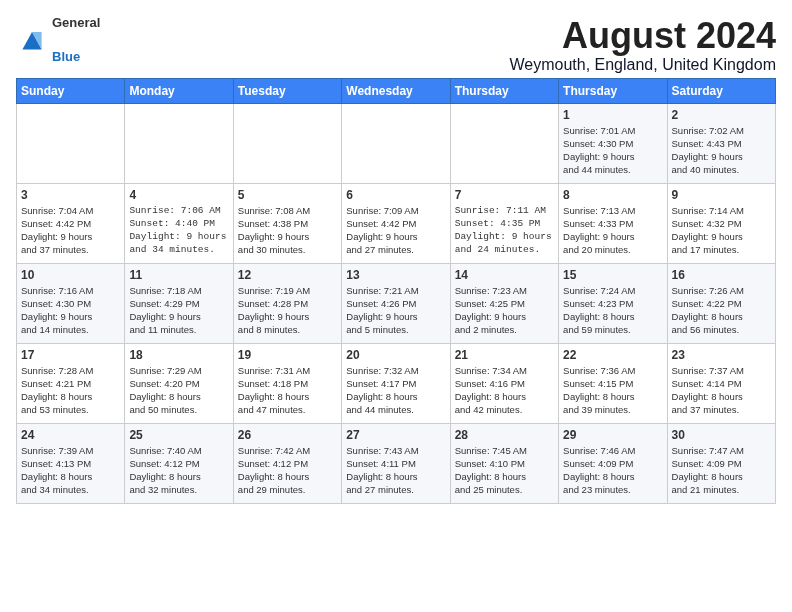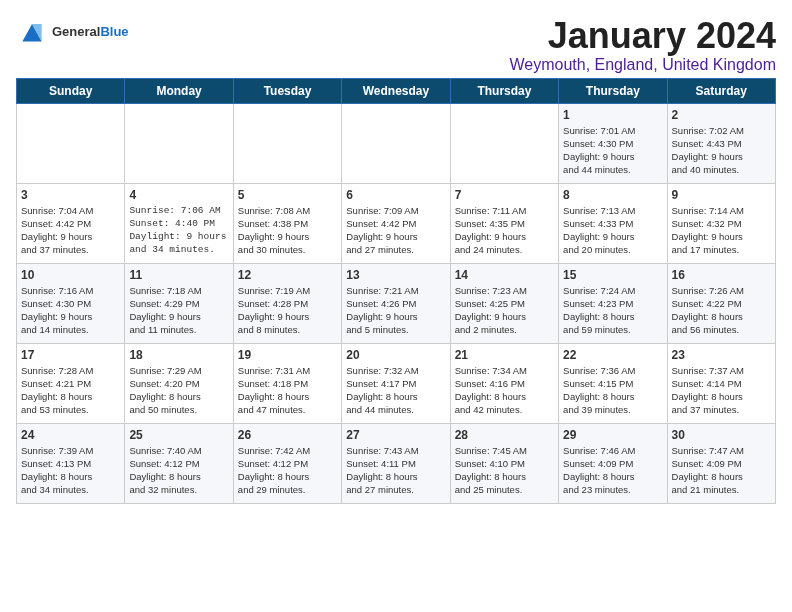--- a/index.html
+++ b/index.html
@@ -10,22 +10,23 @@
       min-height: 612px;
       padding: 16px;
     }
     .header-logo {
       display: flex;
       align-items: center;
       gap: 4px;
     }
     .logo-text {
       display: flex;
-      flex-direction: row;
+      flex-direction: column;
       line-height: 1.1;
+      gap: 20px;
     }
     .logo-general { font-size: 13px; font-weight: bold; color: #333; }
     .logo-blue { font-size: 13px; font-weight: bold; color: #1a6fc4; }
     .logo-icon {
       width: 32px;
       height: 32px;
     }
     .top-section {
       display: flex;
       justify-content: space-between;
@@ -36,35 +37,35 @@
       text-align: right;
     }
     .month-title {
       font-size: 36px;
       font-weight: bold;
       color: #222;
       line-height: 1.1;
     }
     .location-subtitle {
       font-size: 16px;
-      color: #4c1d95;
+      color: #0f172a;
       font-weight: normal;
     }
     table {
       width: 100%;
       border-collapse: collapse;
       table-layout: fixed;
     }
     thead th {
-      background-color: #0c4a6e;
+      background-color: #3b82f6;
       color: #fff;
       font-size: 12px;
       font-weight: bold;
       padding: 5px 4px;
-      text-align: center;
+      text-align: left;
       border: 1px solid #2e6db4;
     }
     tbody td {
       vertical-align: top;
       border: 1px solid #ccc;
       padding: 4px 4px;
       font-size: 10px;
       color: #333;
       background: #fff;
       min-height: 70px;
@@ -99,21 +100,21 @@
     <svg class="logo-icon" viewBox="0 0 40 40" xmlns="http://www.w3.org/2000/svg">
       <polygon points="8,32 20,10 32,32" fill="#1a6fc4"></polygon>
       <polygon points="20,10 32,10 32,32" fill="#4aa0e6" opacity="0.7"></polygon>
     </svg>
     <div class="logo-text">
       <span class="logo-general">General</span>
       <span class="logo-blue">Blue</span>
     </div>
   </div>
   <div class="title-block">
-    <div class="month-title">January 2024</div>
+    <div class="month-title">August 2024</div>
     <div class="location-subtitle">Weymouth, England, United Kingdom</div>
   </div>
 </div>
 
 <table>
   <thead>
     <tr>
     <th>Sunday</th>
         <th>Monday</th>
         <th>Tuesday</th>
@@ -169,21 +170,21 @@
         </td>
         <td>
           <span class="day-number">6</span>
           <div class="day-info" style="white-space: pre-line;">Sunrise: 7:09 AM
 Sunset: 4:42 PM
 Daylight: 9 hours
 and 27 minutes.</div>
         </td>
         <td>
           <span class="day-number">7</span>
-          <div class="day-info" style="white-space: pre-line;">Sunrise: 7:11 AM
+          <div class="day-info" style="white-space: pre-line; font-family: Liberation Mono, monospace;">Sunrise: 7:11 AM
 Sunset: 4:35 PM
 Daylight: 9 hours
 and 24 minutes.</div>
         </td>
         <td>
           <span class="day-number">8</span>
           <div class="day-info" style="white-space: pre-line;">Sunrise: 7:13 AM
 Sunset: 4:33 PM
 Daylight: 9 hours
 and 20 minutes.</div>

